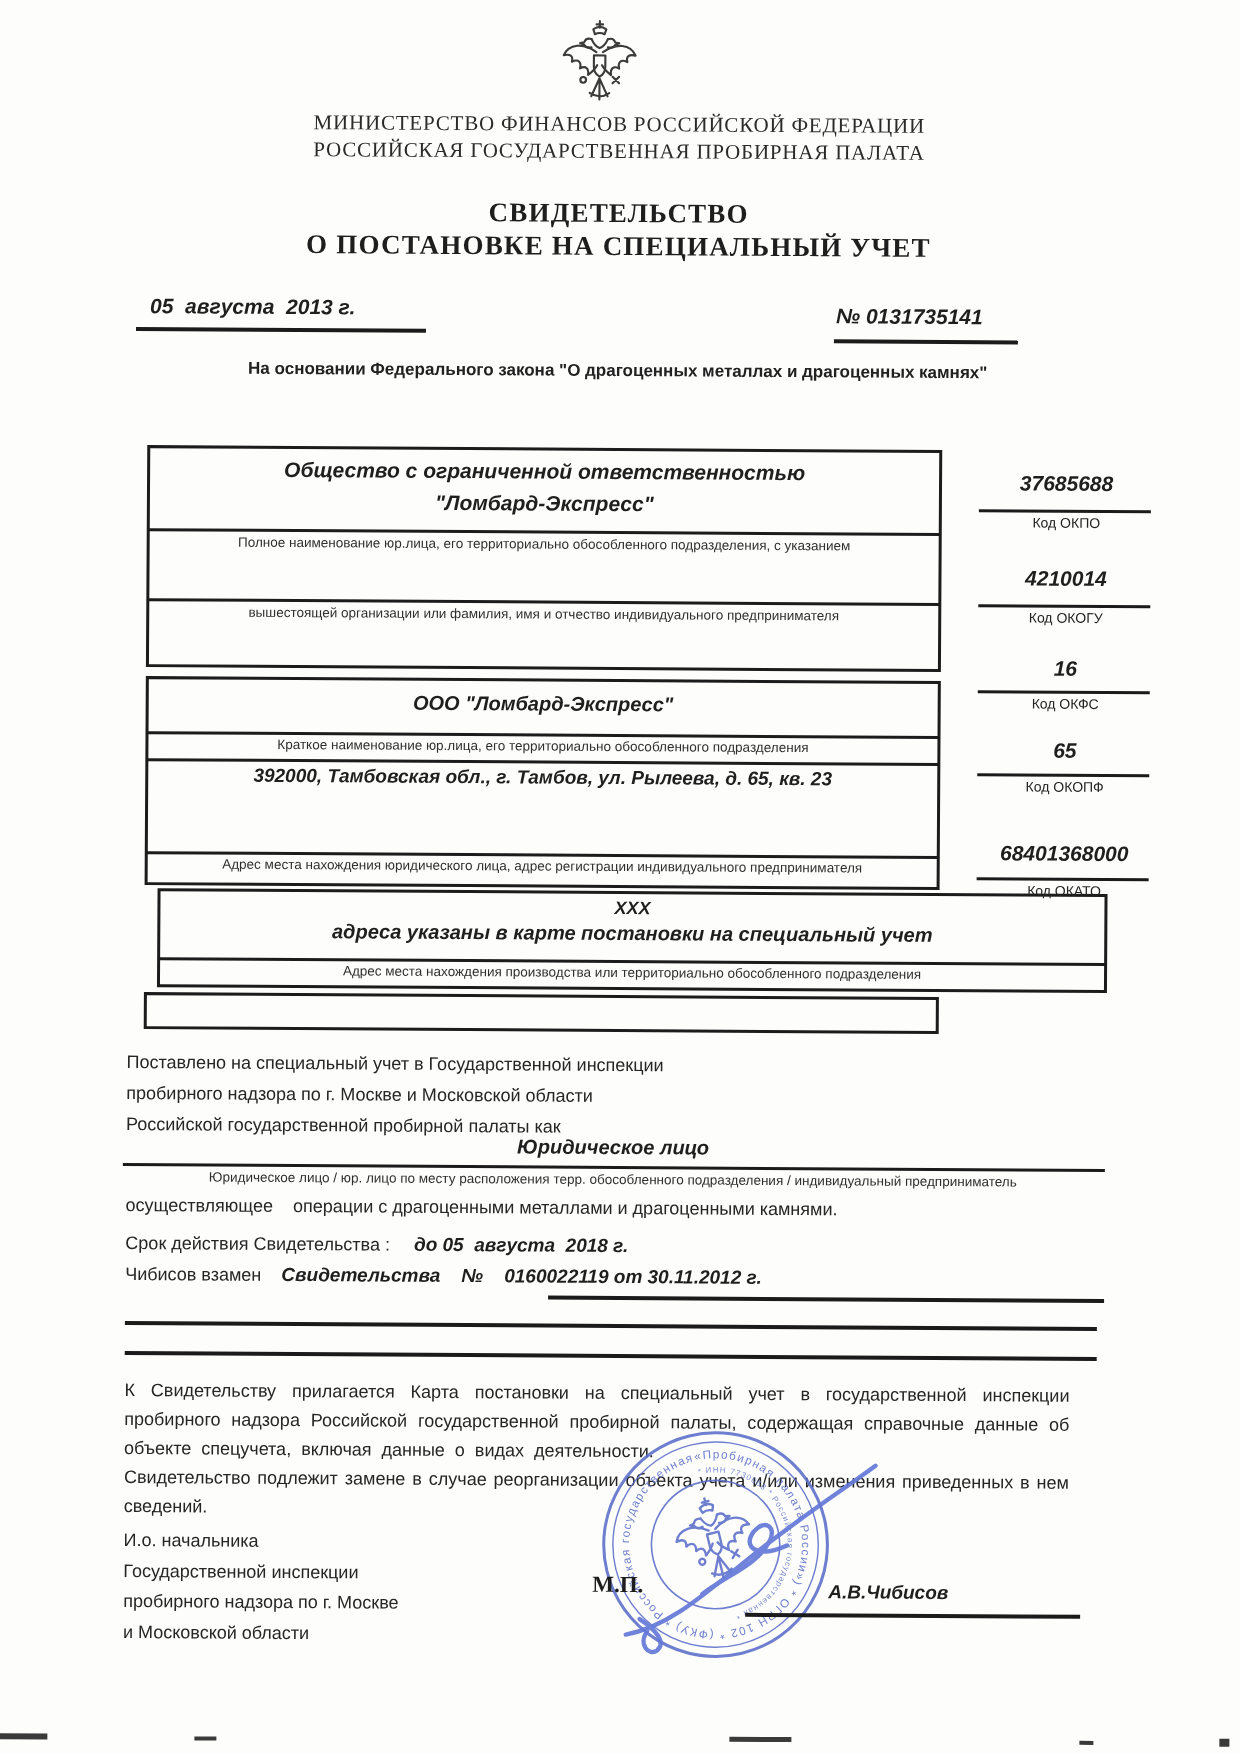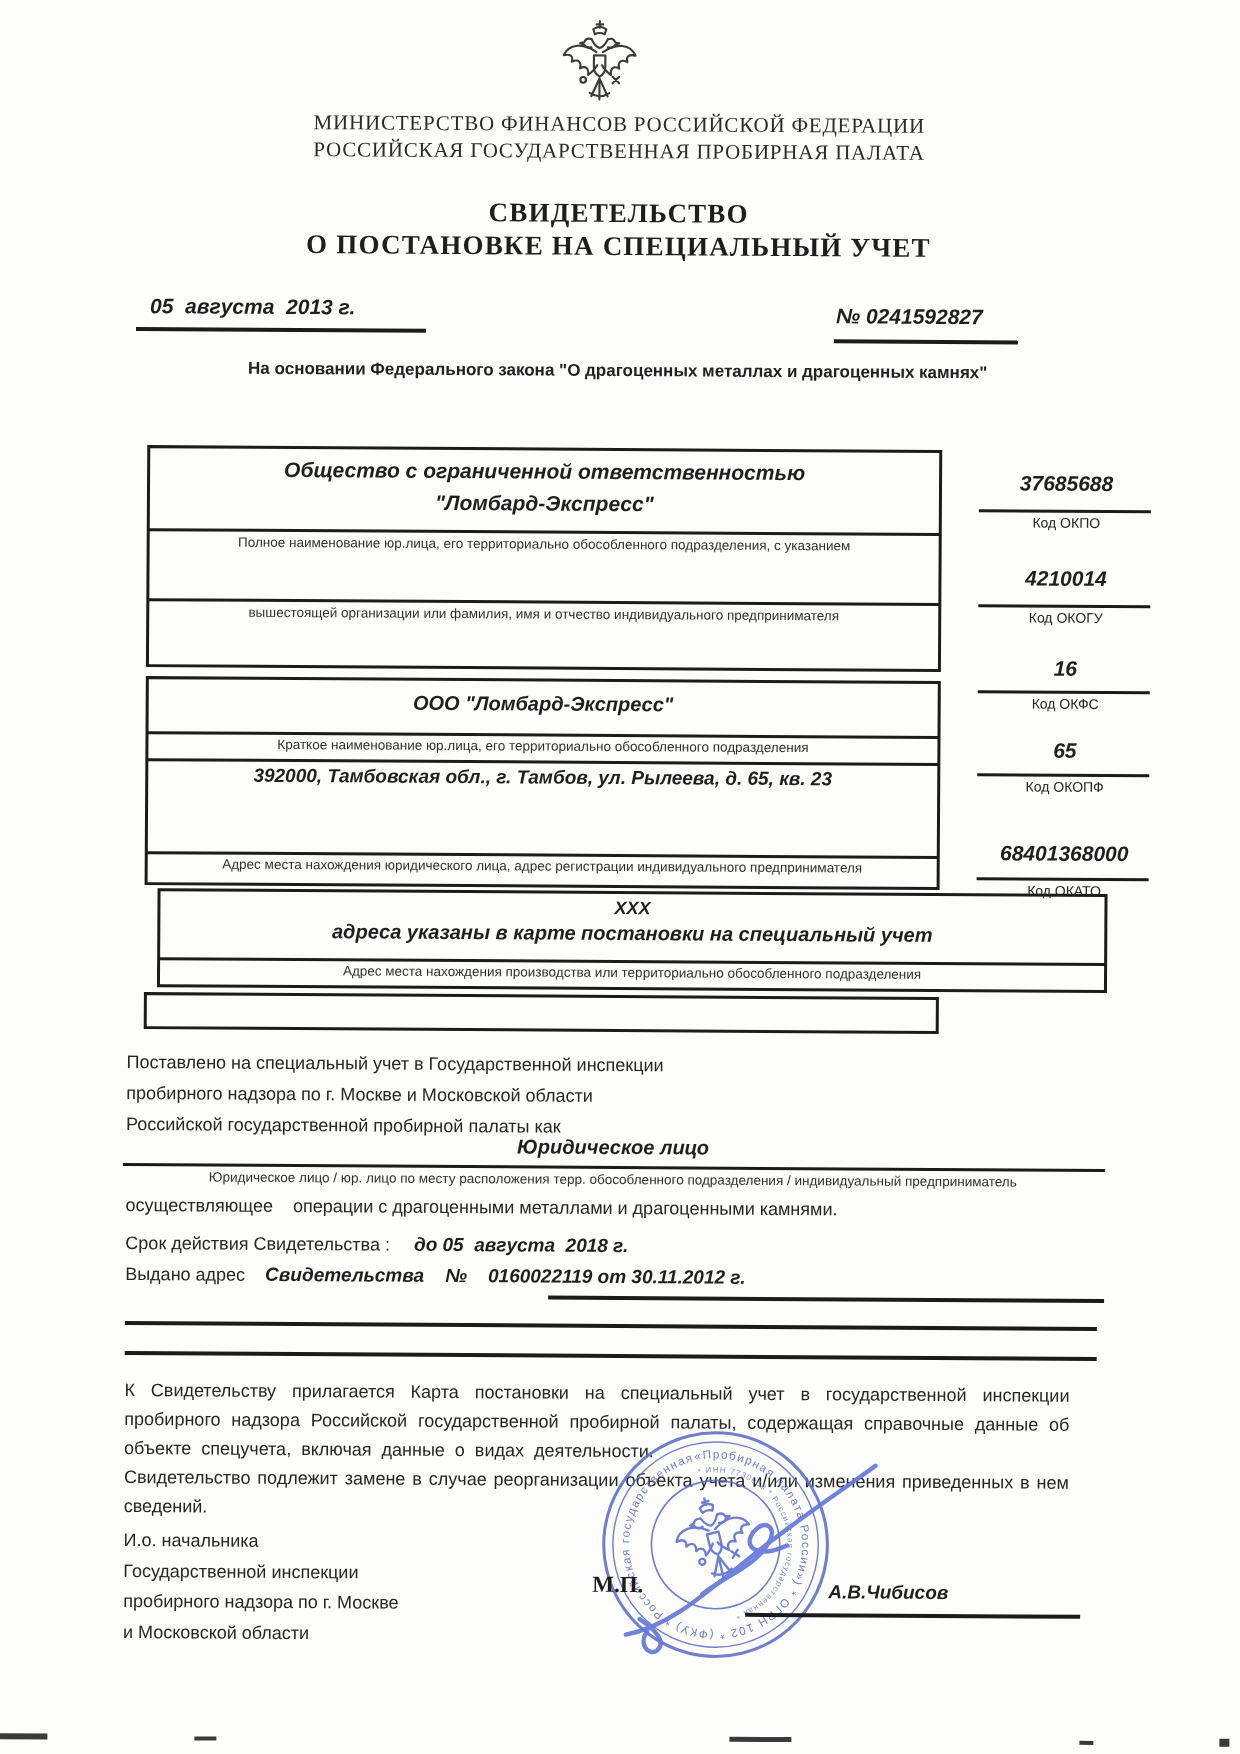--- a/index.html
+++ b/index.html
@@ -96,21 +96,21 @@
       <use href="#eagle" stroke="#3b3b3b" stroke-width="2.6"></use>
     </svg>
     <div class="hdr hdr1">МИНИСТЕРСТВО ФИНАНСОВ РОССИЙСКОЙ ФЕДЕРАЦИИ</div>
     <div class="hdr hdr2">РОССИЙСКАЯ ГОСУДАРСТВЕННАЯ ПРОБИРНАЯ ПАЛАТА</div>
 
     <div class="ttl ttl1">СВИДЕТЕЛЬСТВО</div>
     <div class="ttl ttl2">О ПОСТАНОВКЕ НА СПЕЦИАЛЬНЫЙ УЧЕТ</div>
 
     <div class="abs bi pre date">05  августа  2013 г.</div>
     <div class="rule" style="left:138px; top:330px; width:290px;"></div>
-    <div class="abs bi number">№ 0241592827</div>
+    <div class="abs bi number">№ 0131735141</div>
     <div class="rule" style="left:836px; top:338px; width:184px;"></div>
 
     <div class="abs basis">На основании Федерального закона "О драгоценных металлах и драгоценных камнях"</div>
 
     <div class="frame frame1">
       <div class="row bi fn1">Общество с ограниченной ответственностью</div>
       <div class="row bi fn2">"Ломбард-Экспресс"</div>
       <div class="div" style="top:80px;"></div>
       <div class="row cap" style="top:86px;">Полное наименование юр.лица, его территориально обособленного подразделения, с указанием</div>
       <div class="div" style="top:150px;"></div>
@@ -163,21 +163,21 @@
     </div>
     <div class="abs bi etype">Юридическое лицо</div>
     <div class="rule" style="left:130px; top:1166px; width:982px; height:2.5px;"></div>
     <div class="abs cap etypecap">Юридическое лицо / юр. лицо по месту расположения терр. обособленного подразделения / индивидуальный предприниматель</div>
     <div class="abs pre activity">осуществляющее    операции с драгоценными металлами и драгоценными камнями.</div>
 
     <div class="abs vrow">
       <span>Срок действия Свидетельства :</span><span class="bi pre val">до 05  августа  2018 г.</span>
     </div>
     <div class="abs irow">
-      <span>Выдано  адрес</span><span class="bi pre val">Свидетельства    №    0160022119 от 30.11.2012 г.</span>
+      <span>Чибисов  взамен</span><span class="bi pre val">Свидетельства    №    0160022119 от 30.11.2012 г.</span>
     </div>
     <div class="rule" style="left:556px; top:1296px; width:556px;"></div>
     <div class="rule" style="left:133px; top:1324px; width:972px;"></div>
     <div class="rule" style="left:133px; top:1354px; width:972px;"></div>
 
     <div class="abs notes">
       <p class="p1">К Свидетельству прилагается Карта постановки на специальный учет в государственной инспекции пробирного надзора Российской государственной пробирной палаты, содержащая справочные данные об объекте спецучета, включая данные о видах деятельности.</p>
       <p>Свидетельство подлежит замене в случае реорганизации объекта учета и/или изменения приведенных в нем сведений.</p>
     </div>
 

